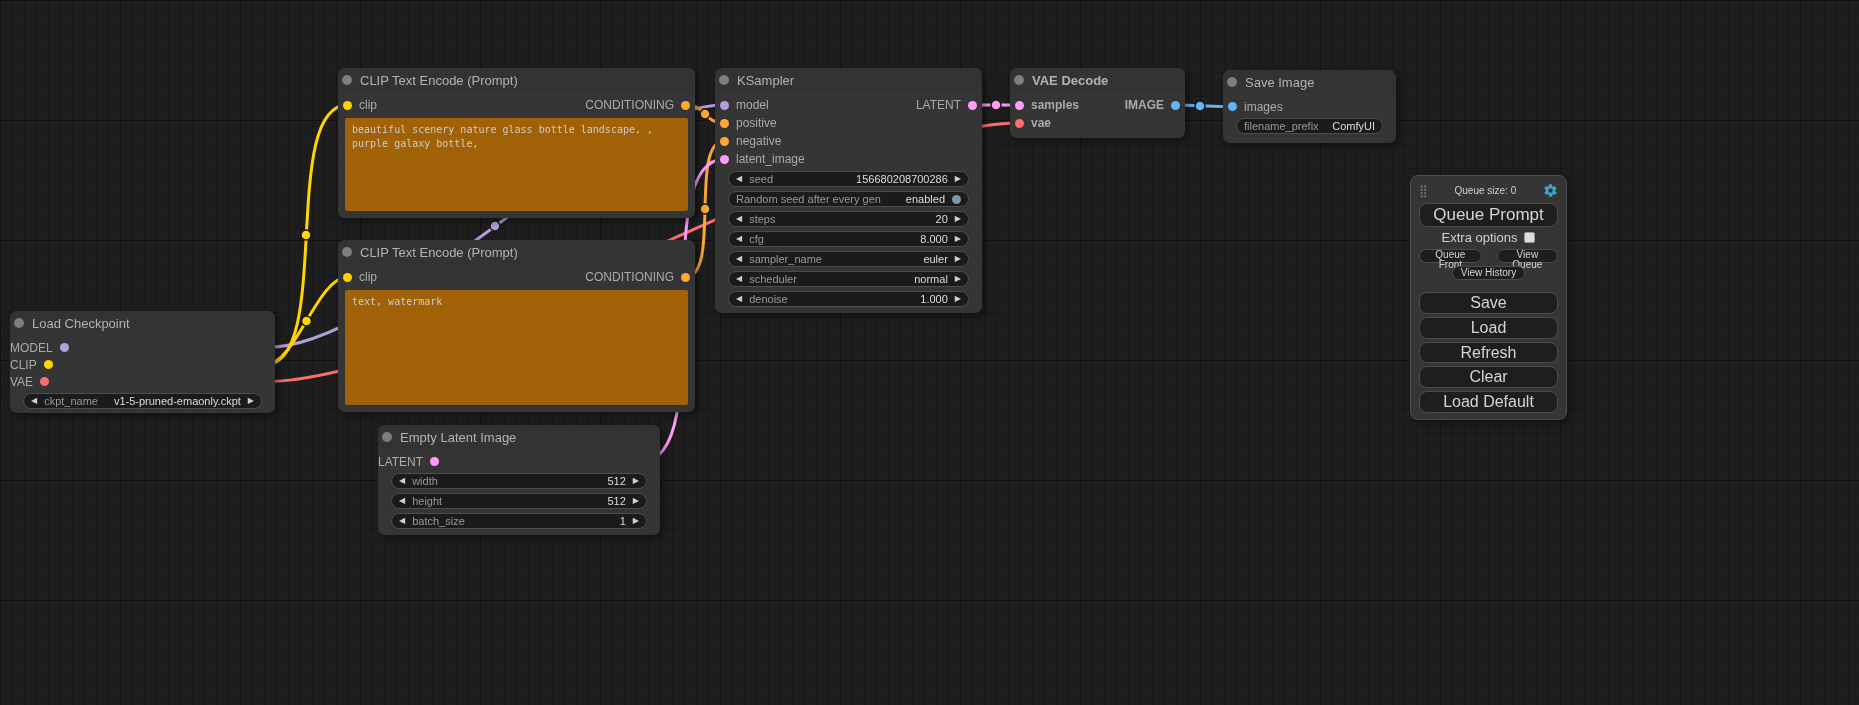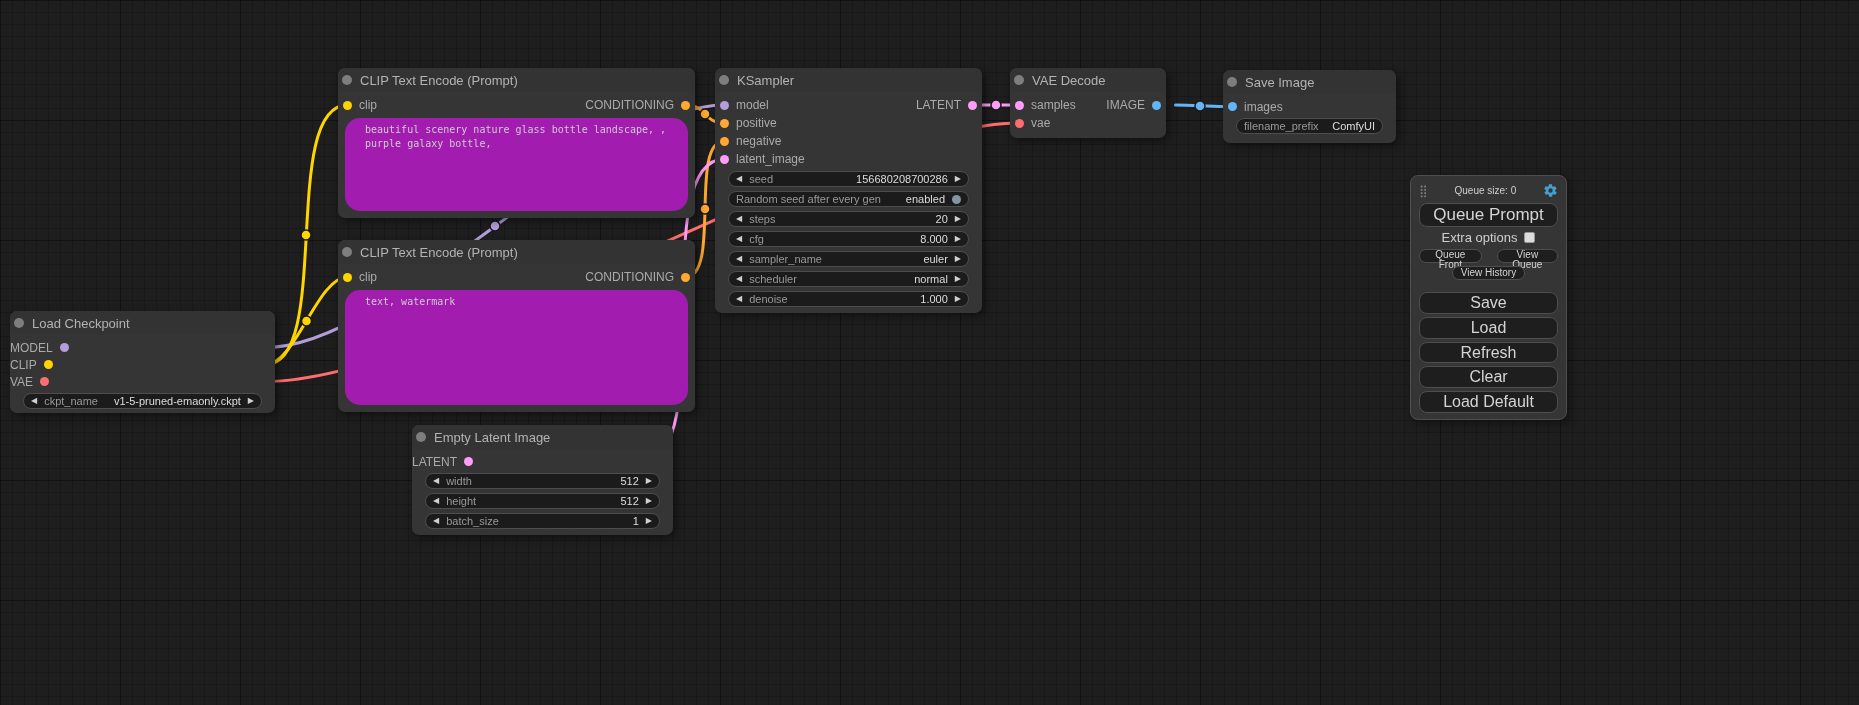--- a/index.html
+++ b/index.html
@@ -52,21 +52,21 @@
     height:16px; background:#1b1b1b; border:1px solid #4d4d4d; border-radius:9px;
     display:flex; align-items:center; gap:7px; padding:0 7px; font-size:11px;
   }
   .warrow { color:#d0d0d0; font-size:8px; line-height:1; flex:0 0 auto; }
   .wlabel { color:#999; white-space:nowrap; }
   .wvalue { margin-left:auto; color:#ddd; white-space:nowrap; }
   .toggle-dot { width:9px; height:9px; border-radius:50%; flex:0 0 auto; }
 
   .node-text {
     position:absolute; left:7px; right:7px; bottom:7px; top:50px;
-    background:#a21caf; border-radius:15px; padding:5px 20px;
+    background:#a16207; border-radius:2px; padding:5px 7px;
     font-family:"DejaVu Sans Mono", monospace; font-size:10px; line-height:1.4;
     color:#cccccc; white-space:pre-wrap; overflow:hidden;
   }
 
   .menu-panel {
     position:absolute; left:1410px; top:175px; width:157px; height:245px; z-index:3;
     background:#353535; border:1px solid #4e4e4e; border-radius:8px;
     box-shadow:3px 3px 9px rgba(0,0,0,.4);
     display:flex; flex-direction:column; gap:3px; padding:6px 8px;
     color:#cfcfcf;
@@ -171,21 +171,21 @@
         <span class="port-label">clip</span>
       </div>
       <div class="port out">
         <span class="port-label">CONDITIONING</span>
         <span class="pdot" style="background: rgb(255, 169, 49);"></span>
       </div>
     </div>
     <div class="node-text">text, watermark</div>
   </div>
 
-  <div class="node" style="left:412px; top:425px; width:261px; height:110px;">
+  <div class="node" style="left:378px; top:425px; width:282px; height:110px;">
     <div class="node-header">
       <span class="collapse-dot"></span>
       <span class="node-title">Empty Latent Image</span>
     </div>
     <div class="out-stack">
       <div class="port out">
         <span class="port-label">LATENT</span>
         <span class="pdot" style="background: rgb(255, 156, 249);"></span>
       </div>
     </div>
@@ -278,21 +278,21 @@
       </div>
       <div class="widget">
         <span class="warrow">◀</span>
         <span class="wlabel">denoise</span>
         <span class="wvalue">1.000</span>
         <span class="warrow">▶</span>
       </div>
     </div>
   </div>
 
-  <div class="node" style="left:1010px; top:68px; width:156px; height:70px;">
+  <div class="node" style="left:1010px; top:68px; width:175px; height:70px;font-weight:bold;">
     <div class="node-header">
       <span class="collapse-dot"></span>
       <span class="node-title">VAE Decode</span>
     </div>
     <div class="ports-rel">
       <div class="in-stack">
         <div class="port in">
           <span class="pdot" style="background: rgb(255, 156, 249);"></span>
           <span class="port-label">samples</span>
         </div>

